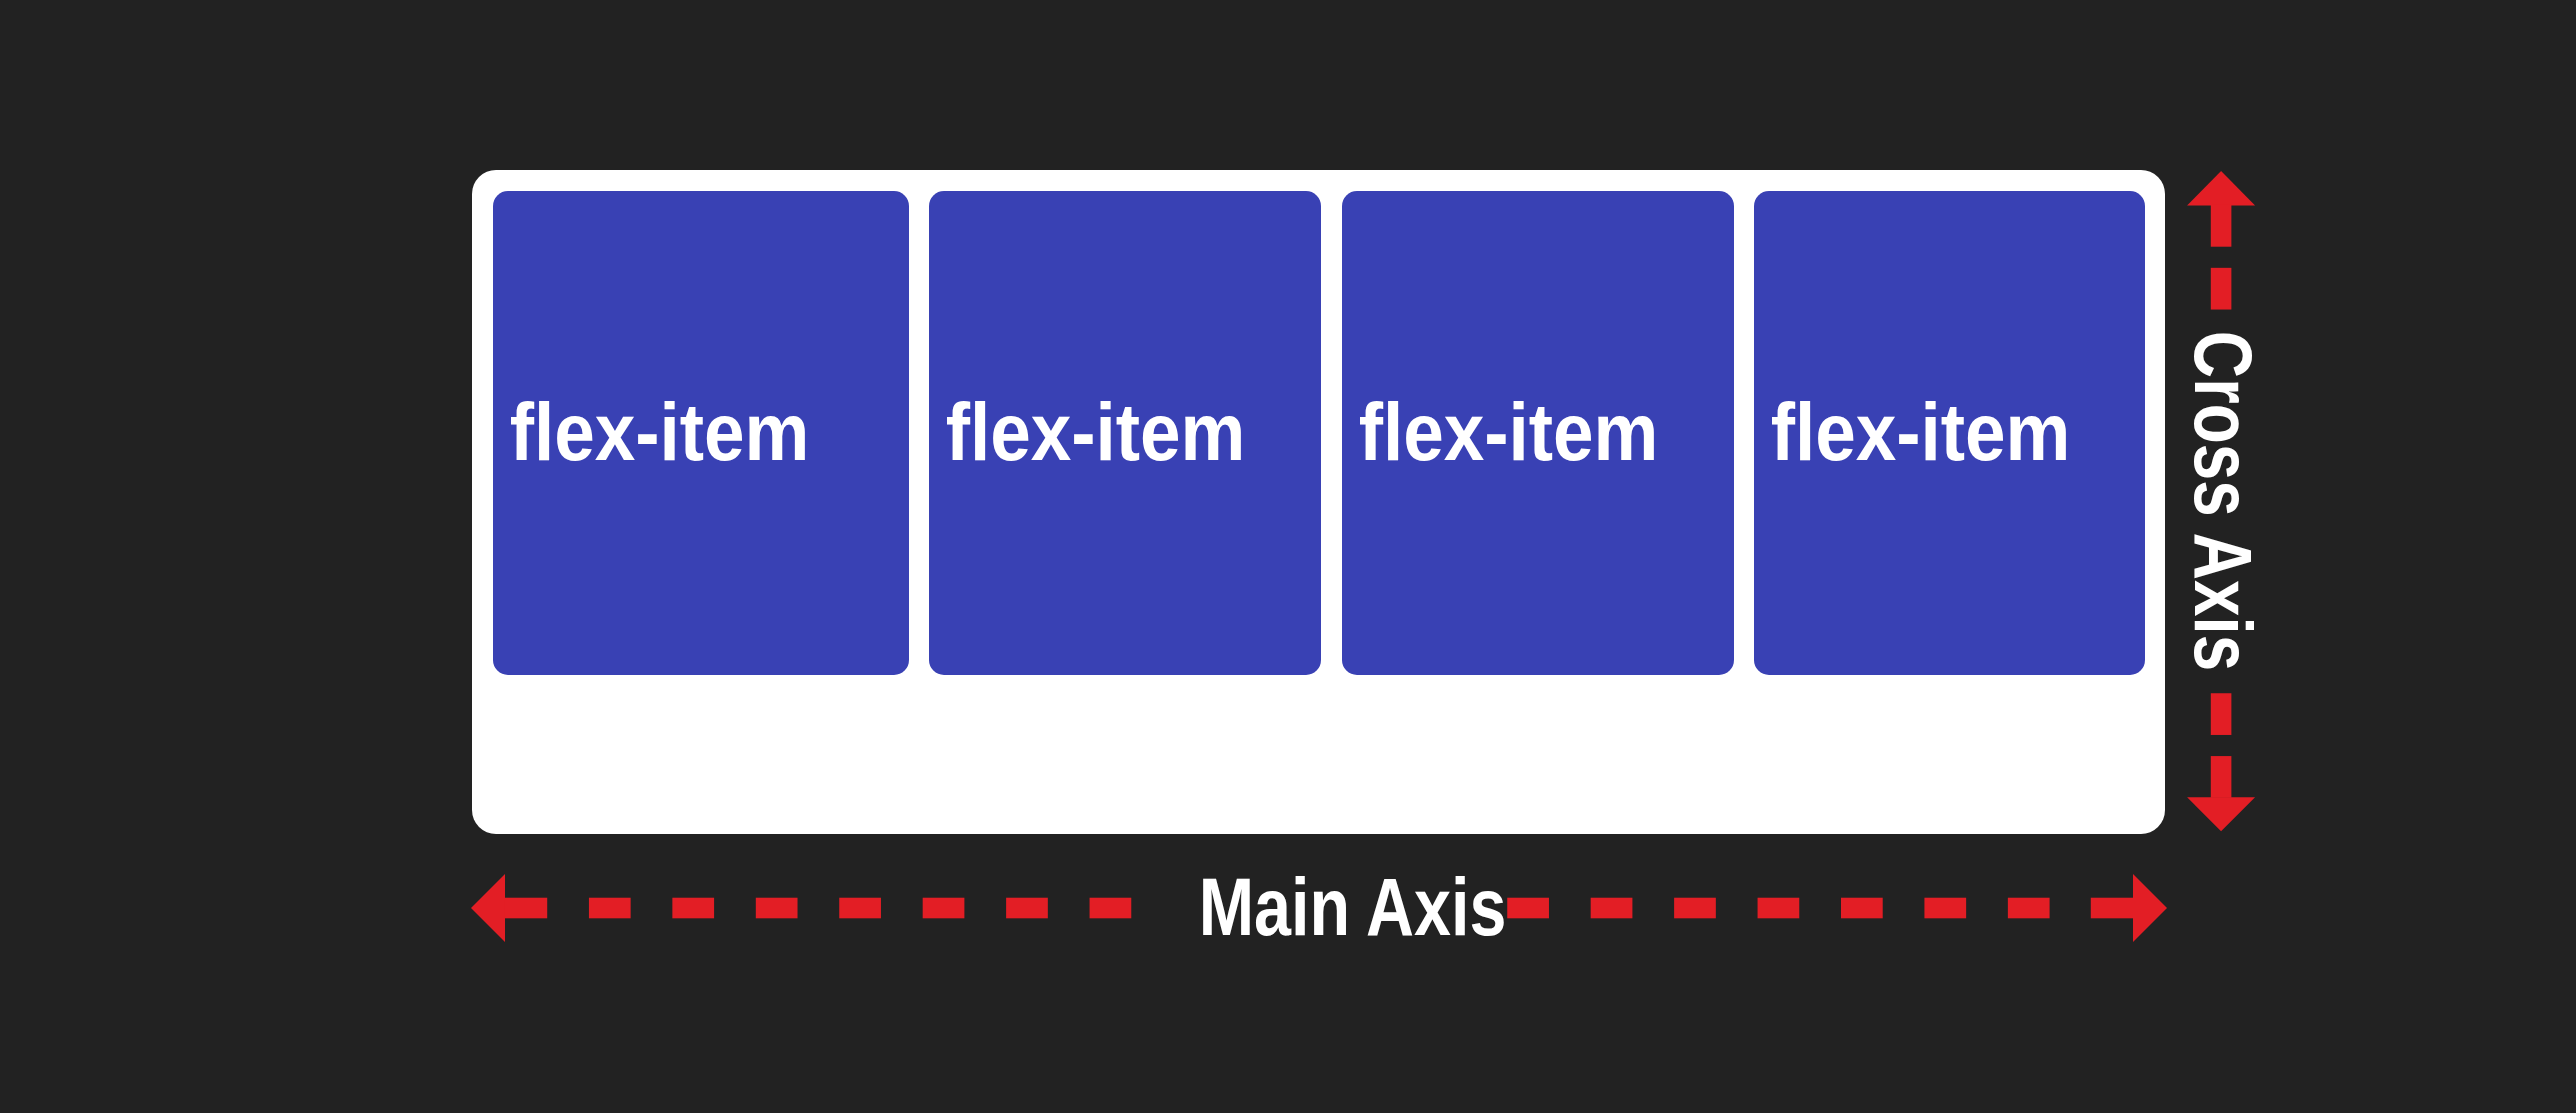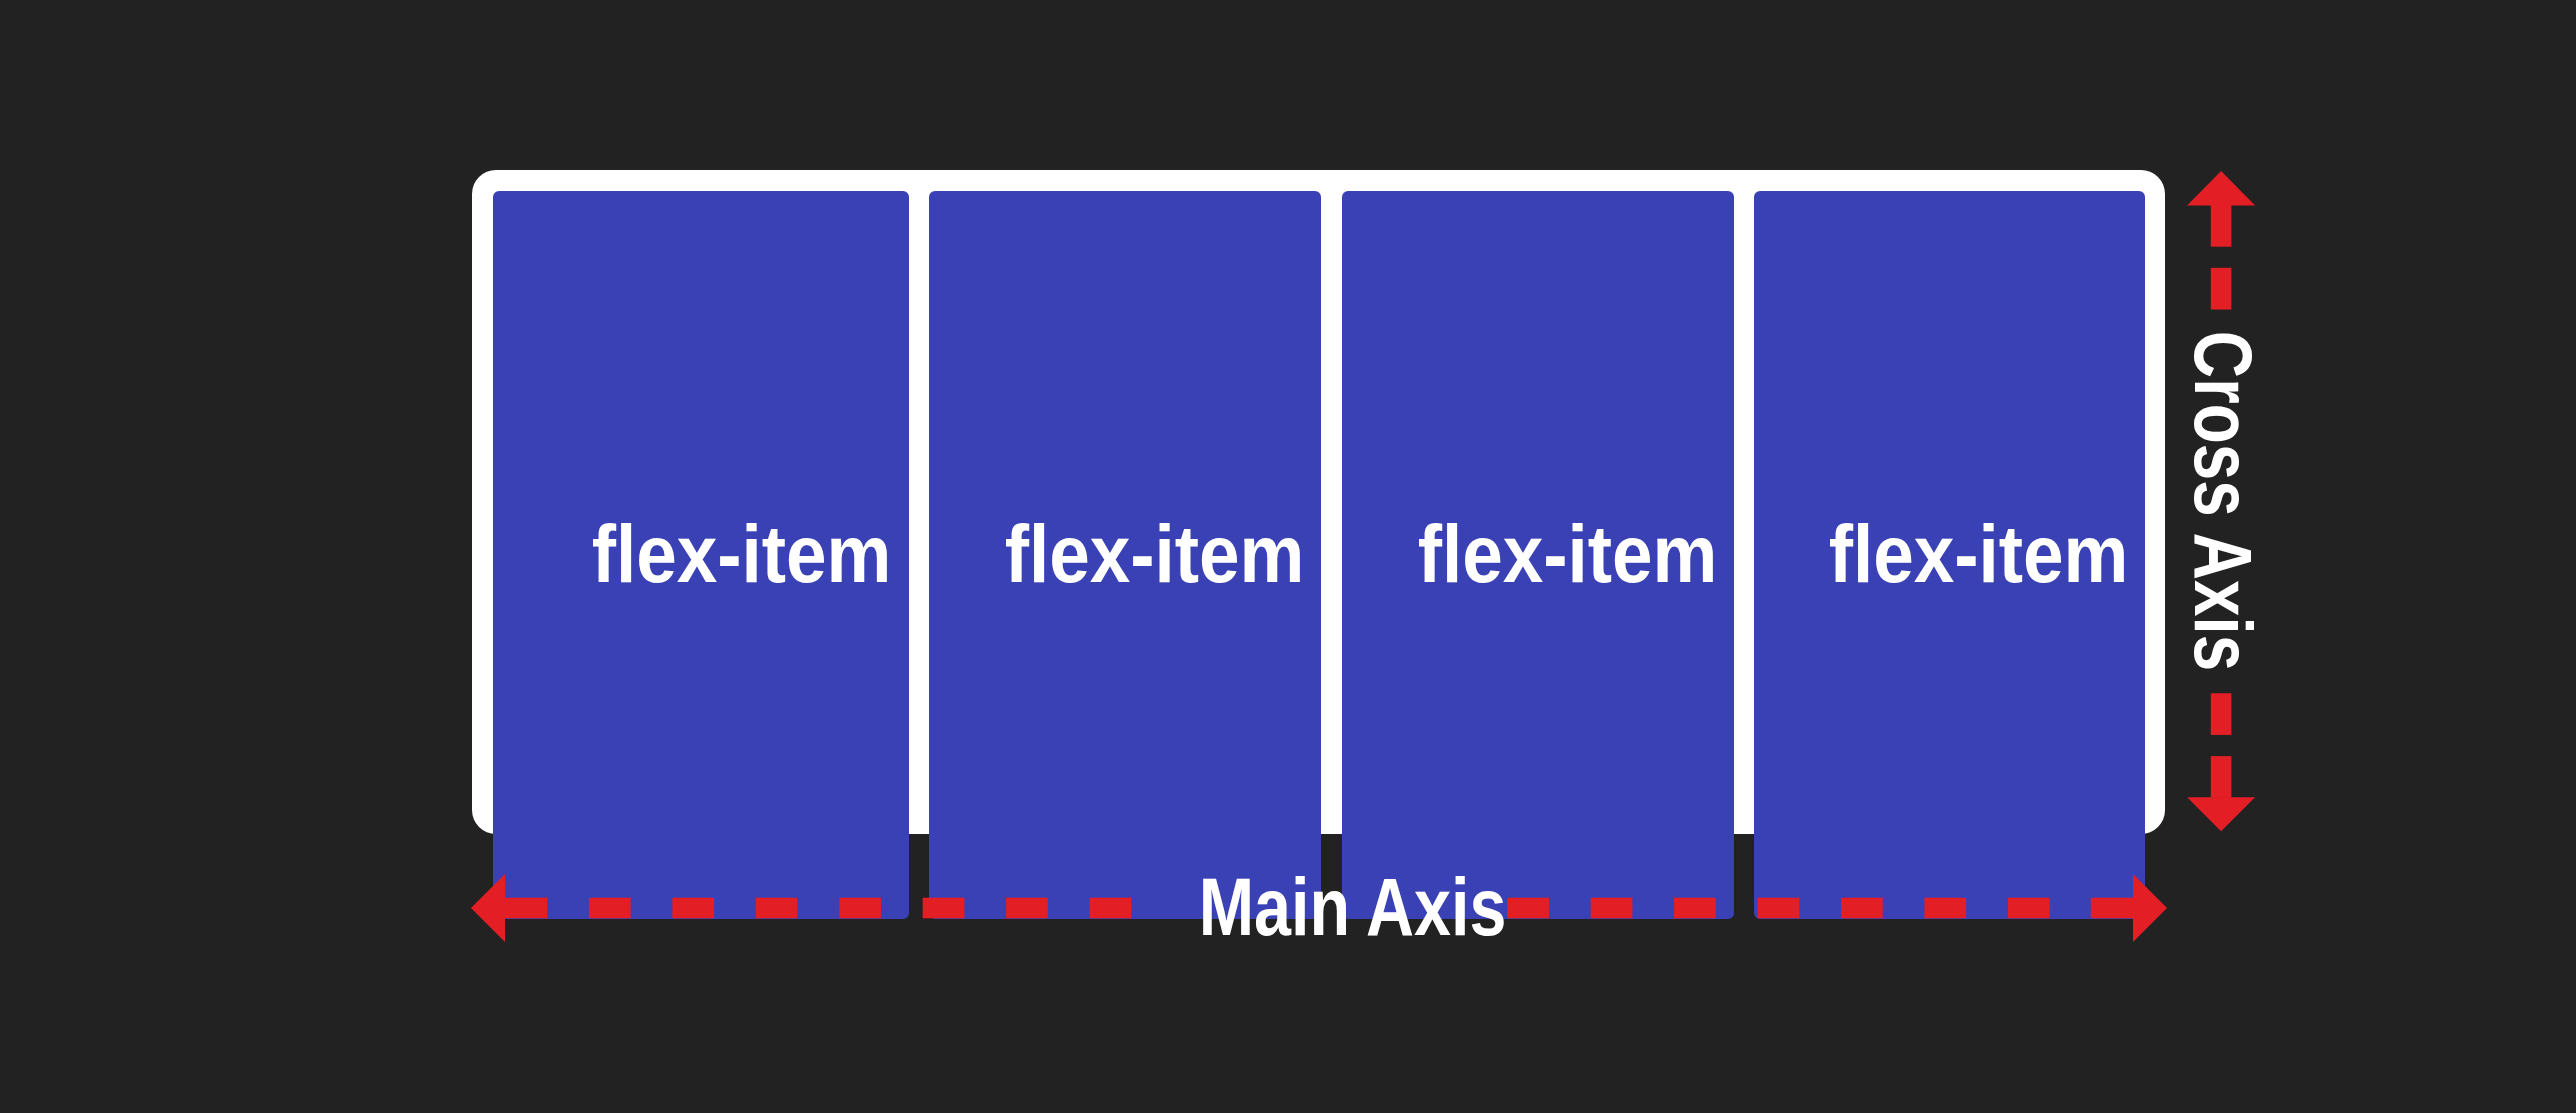--- a/index.html
+++ b/index.html
@@ -1,21 +1,21 @@
 <!DOCTYPE html>
 <html style="font-size:8.2px"><head>
 <meta charset="utf-8">
 <style>
   html, body { margin:0; padding:0; }
   body { width:2638px; height:1113px; background:#222222; position:relative; overflow:hidden;
          font-family:"Liberation Sans", "DejaVu Sans", sans-serif; }
   .container { position:absolute; left:472px; top:170px; width:1693px; height:664px;
                background:#ffffff; border-radius:24px; box-sizing:border-box; }
-  .item { position:absolute; top:20.6px; height:728px; background:#3941B4; border-radius:6px;
-          display:flex; align-items:center; justify-content:flex-end; }
+  .item { position:absolute; top:20.6px; height:484px; background:#3941B4; border-radius:15px;
+          display:flex; align-items:center; justify-content:flex-start; }
   .item-label { color:#fff; font-weight:bold; font-size:81px; line-height:1; white-space:nowrap;
                 display:inline-block; transform:scaleX(0.9); }
   .axis-label { position:absolute; color:#fff; font-weight:bold; font-size:81px; line-height:1;
                 white-space:nowrap; }
   .main-label { left:1165px; top:907px; width:309px; text-align:left;
                 transform:translate(0,-50%); }
   .main-label span { display:inline-block; transform:scaleX(0.82); transform-origin:center; }
   .cross-label { left:2222px; top:501px; transform:translate(-50%,-50%) rotate(90deg); }
   .cross-label span { display:inline-block; transform:scaleX(0.81); }
   svg.arrows { position:absolute; left:0; top:0; }

